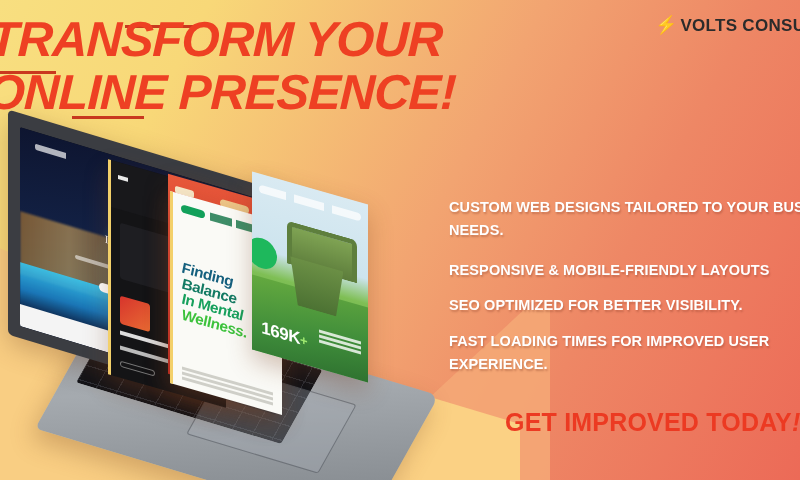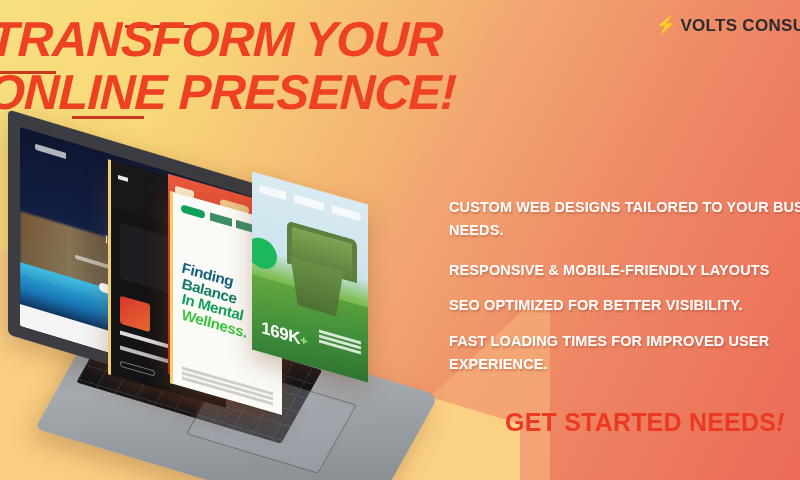--- a/index.html
+++ b/index.html
@@ -324,16 +324,16 @@
   </div>
 
   <div class="bullets">
     <div class="bullet">CUSTOM WEB DESIGNS TAILORED TO YOUR BUSINESS NEEDS.</div>
     <div class="bullet">RESPONSIVE &amp; MOBILE-FRIENDLY LAYOUTS</div>
     <div class="bullet">SEO OPTIMIZED FOR BETTER VISIBILITY.</div>
     <div class="bullet">FAST LOADING TIMES FOR IMPROVED USER EXPERIENCE.</div>
   </div>
 
   <div class="cta">
-    <span>GET STARTED NEEDS</span><span class="bang">!</span>
+    <span>GET IMPROVED TODAY</span><span class="bang">!</span>
   </div>
 
 </div>
 
 </body></html>

